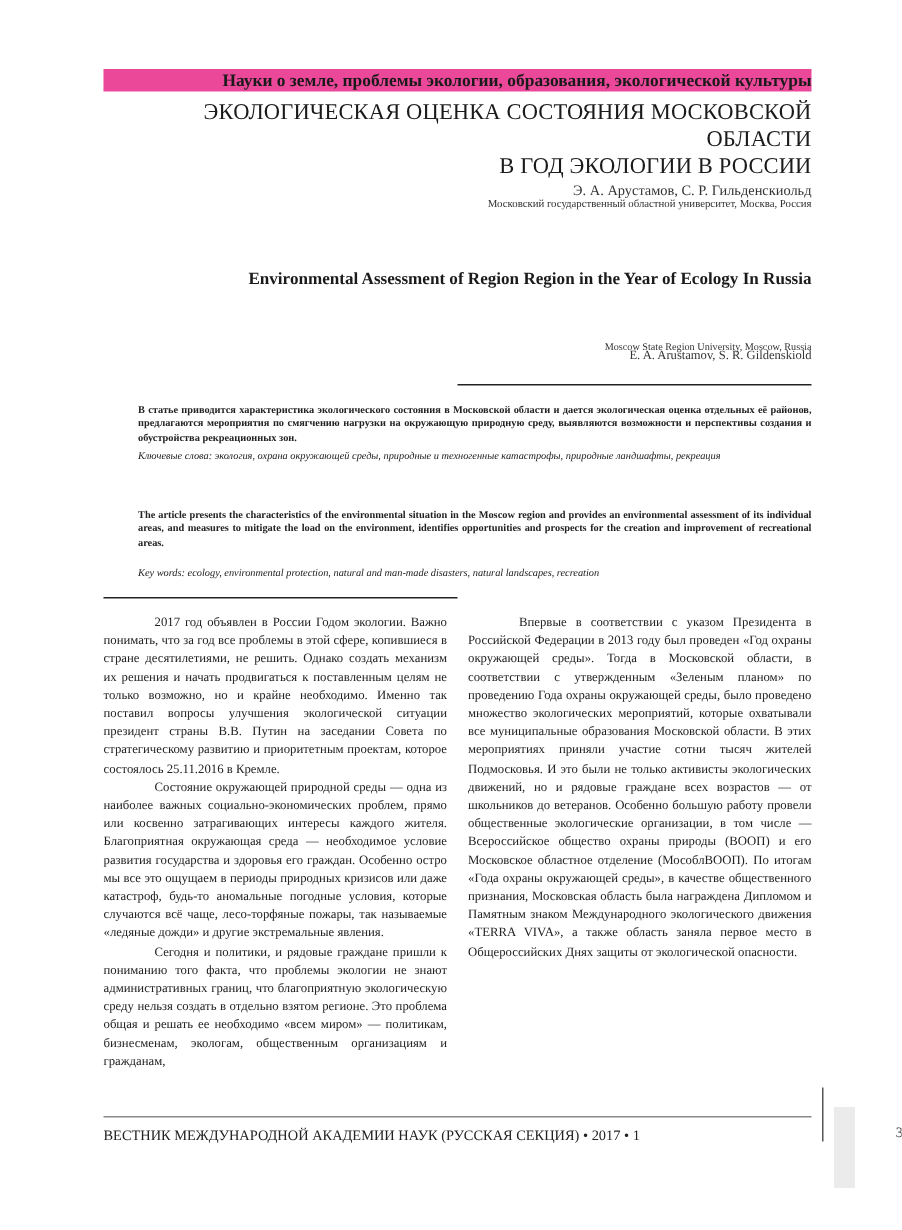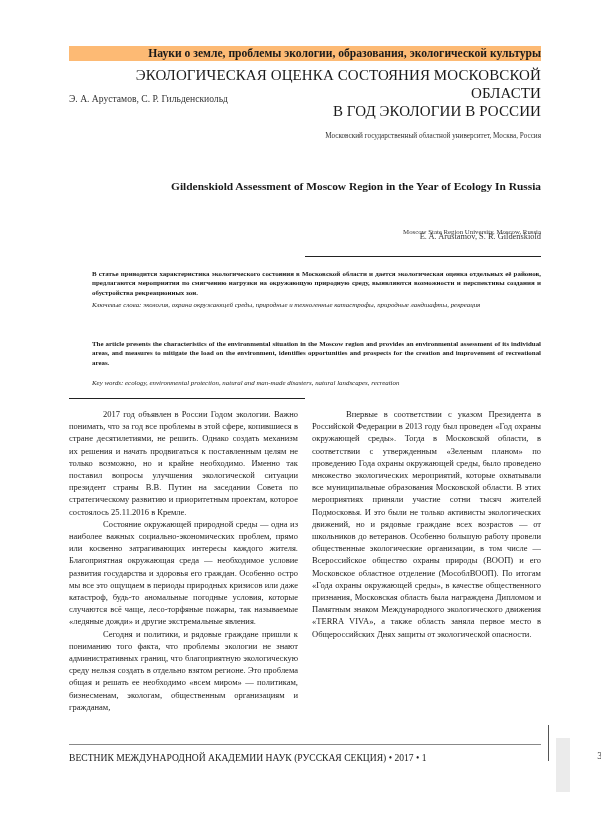--- a/index.html
+++ b/index.html
@@ -4,31 +4,31 @@
   <style>
     html, body { margin: 0; padding: 0; background: #ffffff; }
     body {
       width: 601px; height: 820px; position: relative; overflow: hidden;
       font-family: "Liberation Serif", "DejaVu Serif", serif; color: #1a1a1a;
     }
     .abs { position: absolute; }
 
     .section-bar {
       left: 69px; top: 46px; width: 472px; height: 15px;
-      background: #fdba74;
+      background: #ec4899;
       font-family: "Liberation Serif", serif; font-weight: bold;
       font-size: 11.6px; line-height: 15px; text-align: right;
       white-space: nowrap; overflow: hidden;
     }
     .title-ru {
       left: 69px; top: 66px; width: 472px; text-align: right;
       font-size: 15px; line-height: 18px; letter-spacing: 0.1px;
     }
     .authors-ru {
-      left: 69px; top: 93px; width: 472px; text-align: left;
+      left: 69px; top: 122px; width: 472px; text-align: right;
       font-size: 9.6px; line-height: 12px; color: #333;
     }
     .affil-ru {
       left: 69px; top: 131px; width: 472px; text-align: right;
       font-size: 7.2px; line-height: 10px; color: #333;
     }
     .title-en {
       left: 69px; top: 179px; width: 472px; text-align: right;
       font-weight: bold; font-size: 11.4px; line-height: 14px;
       white-space: nowrap;
@@ -83,21 +83,21 @@
 
 <div class="abs section-bar">Науки о земле, проблемы экологии, образования, экологической культуры</div>
 
 <div class="abs title-ru">
   <div>ЭКОЛОГИЧЕСКАЯ ОЦЕНКА СОСТОЯНИЯ МОСКОВСКОЙ ОБЛАСТИ</div>
   <div>В ГОД ЭКОЛОГИИ В РОССИИ</div>
 </div>
 <div class="abs authors-ru">Э. А. Арустамов, С. Р. Гильденскиольд</div>
 <div class="abs affil-ru">Московский государственный областной университет, Москва, Россия</div>
 
-<div class="abs title-en">Gildenskiold Assessment of Moscow Region in the Year of Ecology In Russia</div>
+<div class="abs title-en">Environmental Assessment of Region Region in the Year of Ecology In Russia</div>
 <div class="abs authors-en">E. A. Arustamov, S. R. Gildenskiold</div>
 <div class="abs affil-en">Moscow State Region University, Moscow, Russia</div>
 
 <div class="abs rule-top"></div>
 
 <div class="abs abstract abstract-ru">В статье приводится характеристика экологического состояния в Московской области и дается экологическая оценка отдельных её районов, предлагаются мероприятия по смягчению нагрузки на окружающую природную среду, выявляются возможности и перспективы создания и обустройства рекреационных зон.</div>
 <div class="abs abstract keywords-ru">Ключевые слова: экология, охрана окружающей среды, природные и техногенные катастрофы, природные ландшафты, рекреация</div>
 <div class="abs abstract abstract-en">The article presents the characteristics of the environmental situation in the Moscow region and provides an environmental assessment of its individual areas, and measures to mitigate the load on the environment, identifies opportunities and prospects for the creation and improvement of recreational areas.</div>
 <div class="abs abstract keywords-en"><span class="kw-label">Key words:</span><span class="kw-list"> ecology, environmental protection, natural and man-made disasters, natural landscapes, recreation</span></div>
 

